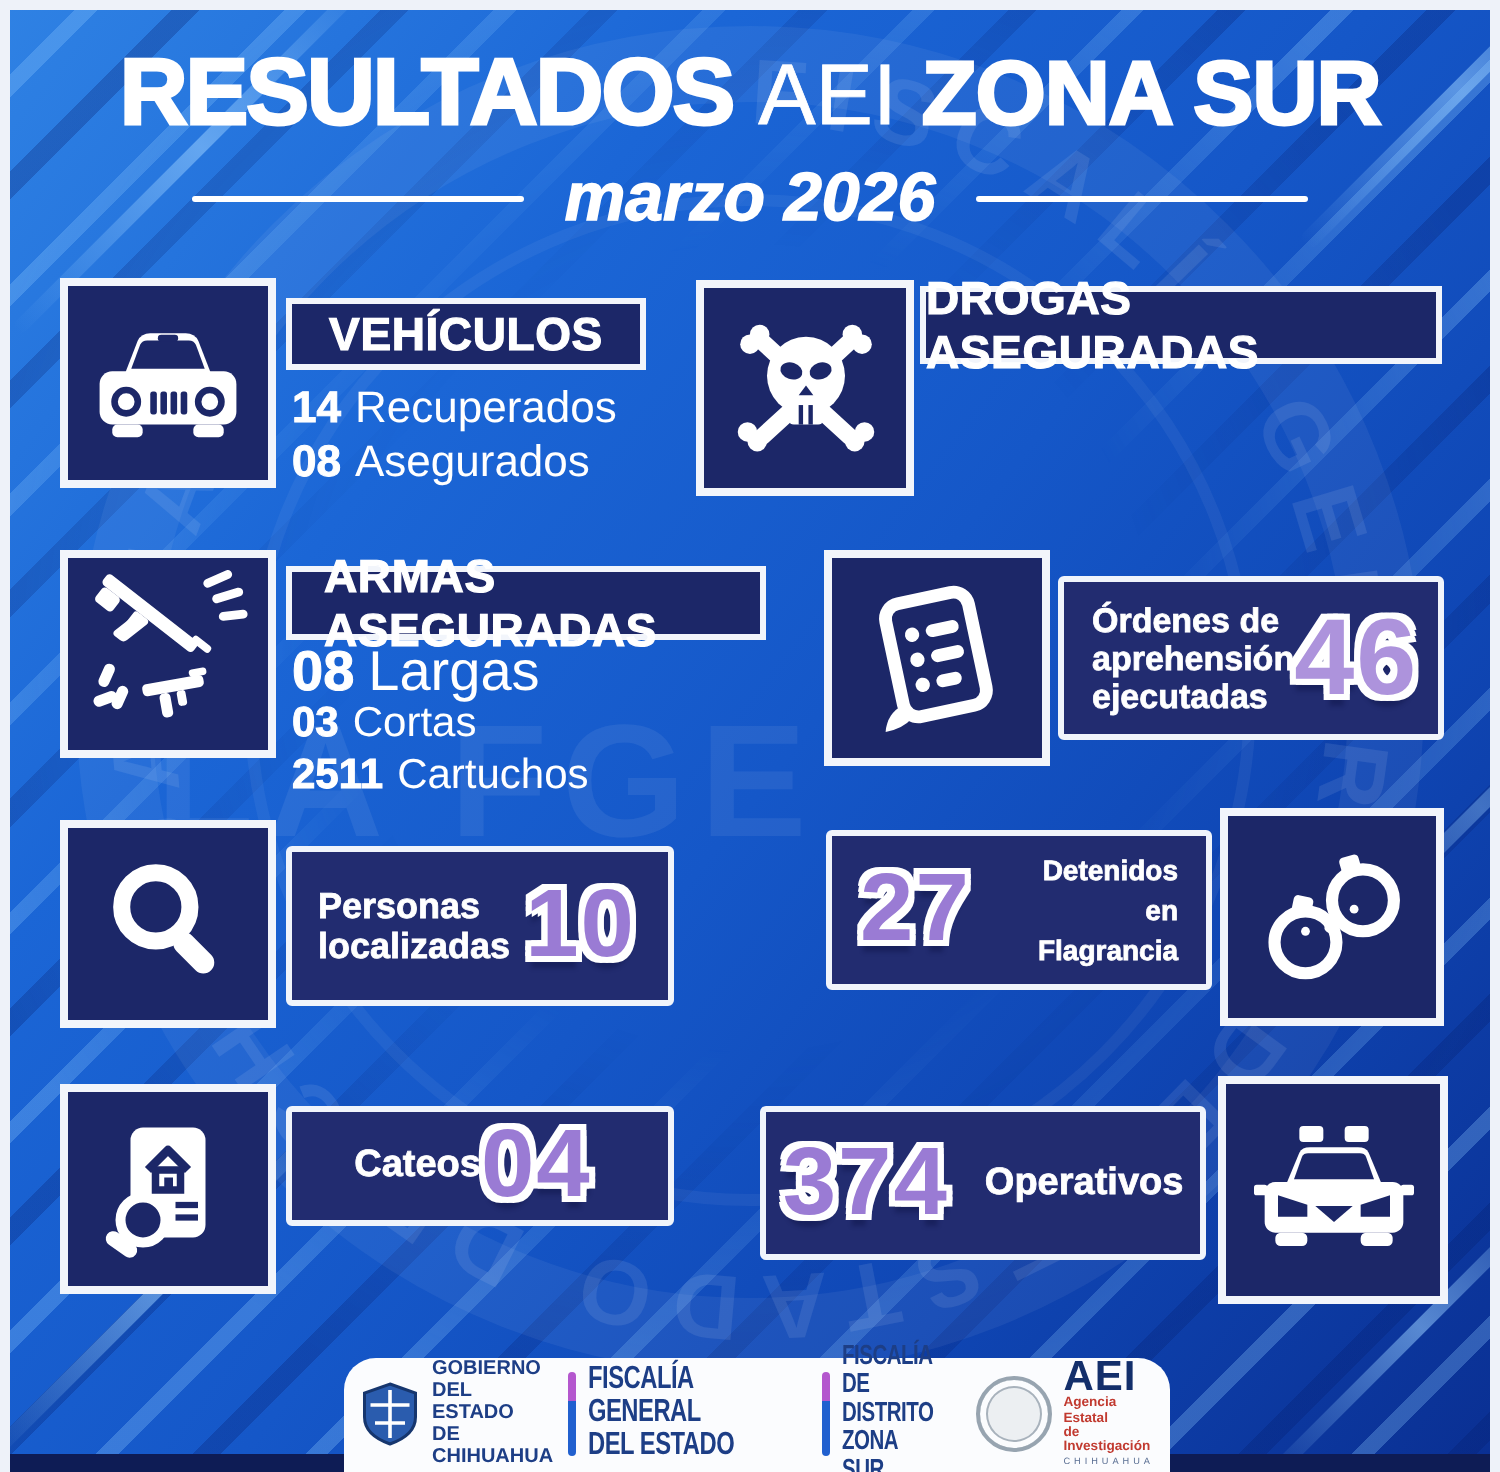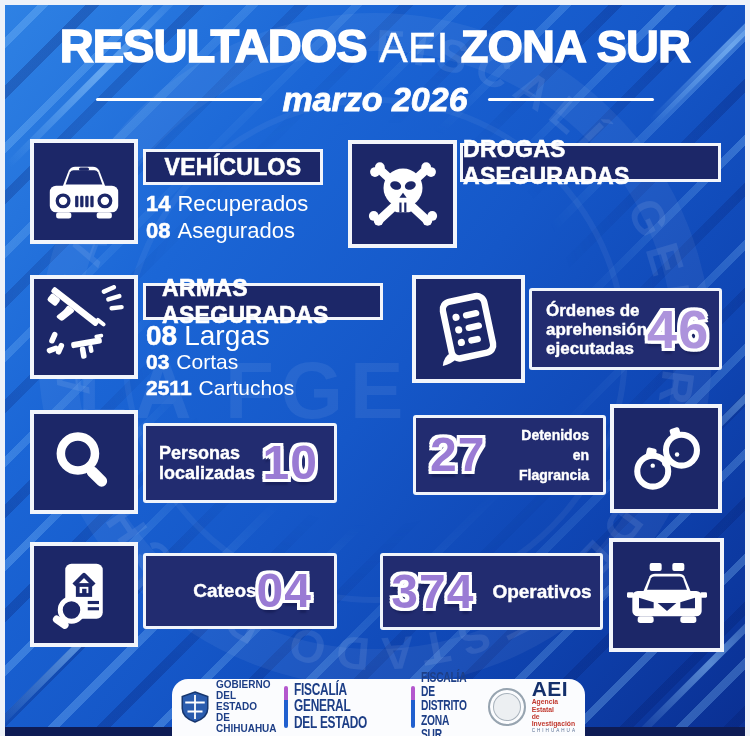--- a/index.html
+++ b/index.html
@@ -72,21 +72,21 @@
   #per-panel{left:143px;top:423px;width:194px;height:80px;justify-content:space-between;padding:0 16px 0 13px;}
   #per-panel .panel-label{font-size:18px;line-height:20px;}
   #per-panel .big-num{font-size:48px;}
   
   #det-panel{left:413px;top:415px;width:193px;height:80px;justify-content:space-between;padding:0 14px;}
   #det-panel .panel-label{font-size:14px;line-height:20px;text-align:right;}
   #det-panel .big-num{font-size:48px;}
   #det-icon{left:610px;top:404px;width:112px;height:109px;}
   
   #cat-icon{left:30px;top:542px;width:108px;height:105px;}
-  #cat-panel{left:143px;top:553px;width:194px;height:76px;justify-content:flex-end;padding:0 22px 0 15px;}
+  #cat-panel{left:143px;top:553px;width:194px;height:60px;justify-content:center;padding:0 22px 0 15px;}
   #cat-panel .panel-label{font-size:19px;}
   #cat-panel .big-num{font-size:48px;}
   
   #ope-panel{left:380px;top:553px;width:223px;height:77px;justify-content:center;gap:18px;padding:0 12px;}
   #ope-panel .panel-label{font-size:19px;}
   #ope-panel .big-num{font-size:48px;}
   #ope-icon{left:609px;top:538px;width:115px;height:114px;}
 
   
   .footer-bar{

